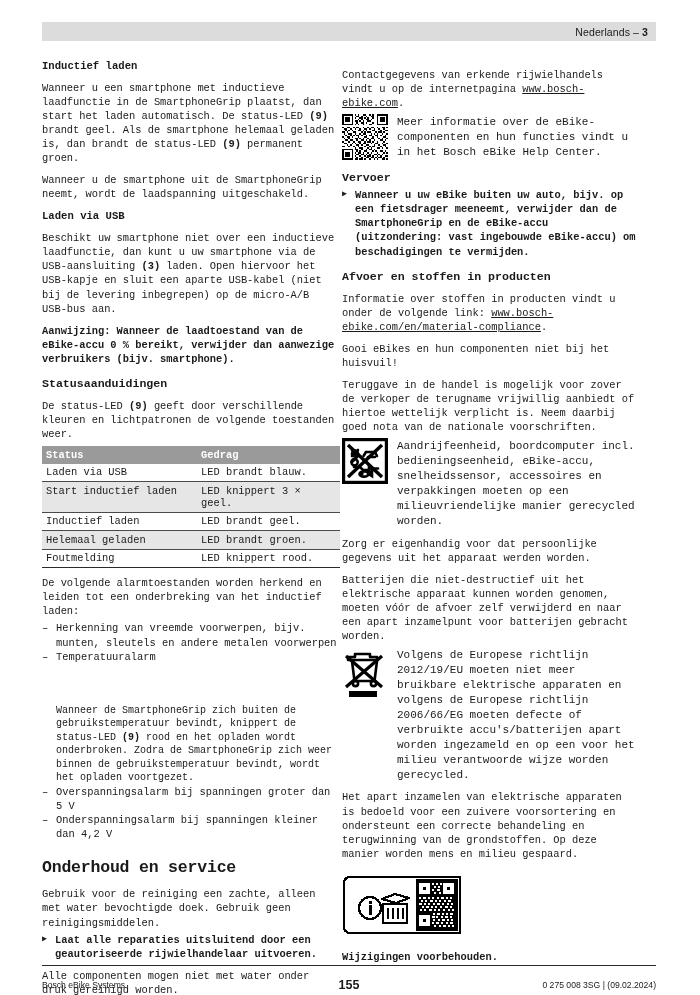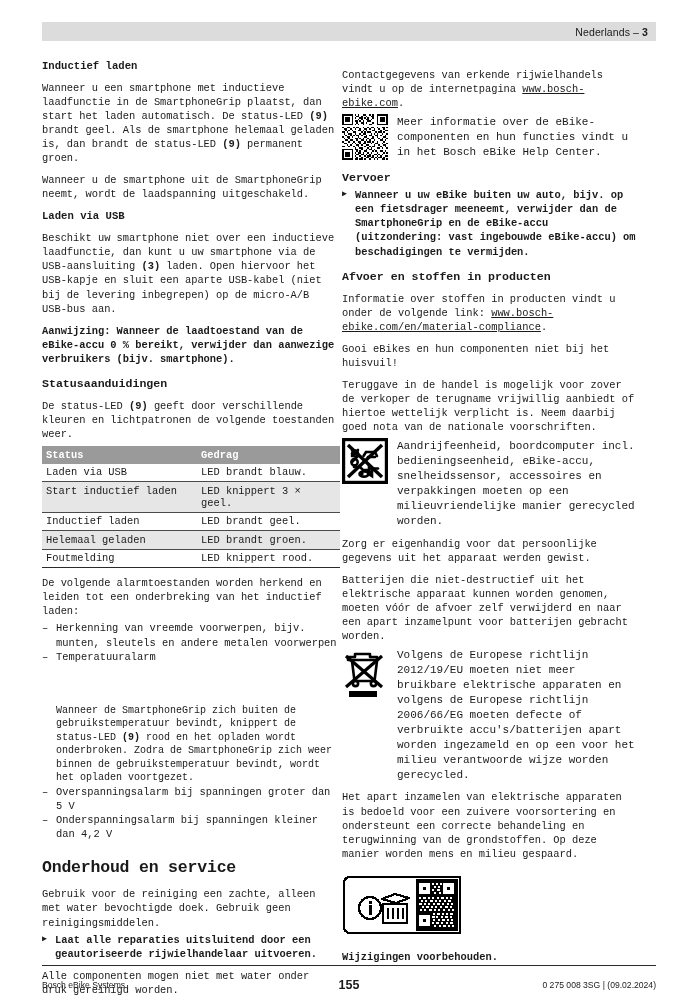--- a/index.html
+++ b/index.html
@@ -568,21 +568,21 @@
               <path d="M26.5 36 l3.5 -2.2 v4.4 z"></path>
               <circle cx="19.5" cy="35.4" r="0.9" fill="#000"></circle>
             </g>
             <path d="M6 7 L40 39" stroke="#000" stroke-width="3.4" fill="none"></path>
             <path d="M40 7 L6 39" stroke="#000" stroke-width="3.4" fill="none"></path>
           </svg>
         </div>
         <div class="fig-text">Aandrijfeenheid, boordcomputer incl. bedieningseenheid, eBike-accu, snelheidssensor, accessoires en verpakkingen moeten op een milieuvriendelijke manier gerecycled worden.</div>
       </div>
 
-      <p class="body">Zorg er eigenhandig voor dat persoonlijke gegevens uit het apparaat werden gewist.</p>
+      <p class="body">Zorg er eigenhandig voor dat persoonlijke gegevens uit het apparaat werden worden.</p>
       <p class="body">Batterijen die niet-destructief uit het elektrische apparaat kunnen worden genomen, moeten vóór de afvoer zelf verwijderd en naar een apart inzamelpunt voor batterijen gebracht worden.</p>
 
       <div class="fig-row">
         <div class="fig-box">
           <svg class="weee-box" viewBox="0 0 46 52" aria-hidden="true">
             <g fill="none" stroke="#000" stroke-width="2.6" stroke-linejoin="round">
               <path d="M17 7 h11 v3 h7 v3 H6 v-3 h7 v-3 z"></path>
               <path d="M10 14 l2.5 20 h20 l2.5 -20"></path>
               <circle cx="31.5" cy="36.5" r="2.6"></circle>
               <circle cx="13.5" cy="36.5" r="2.6"></circle>

